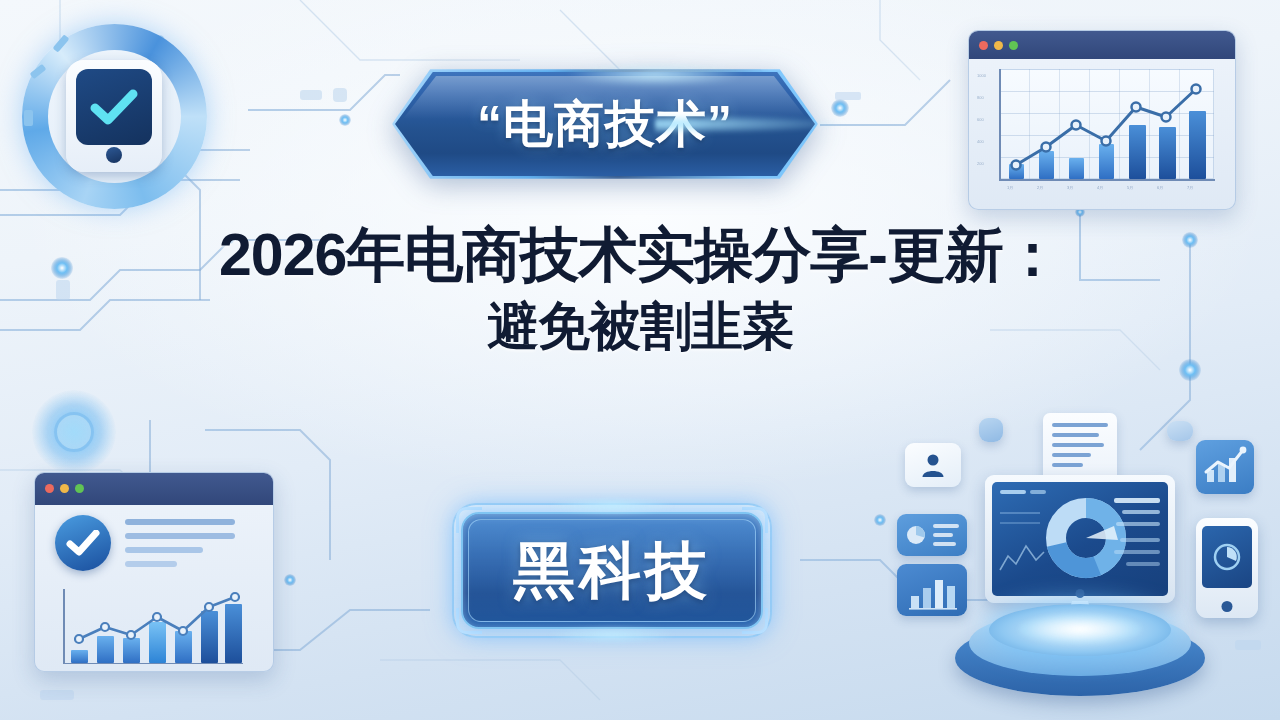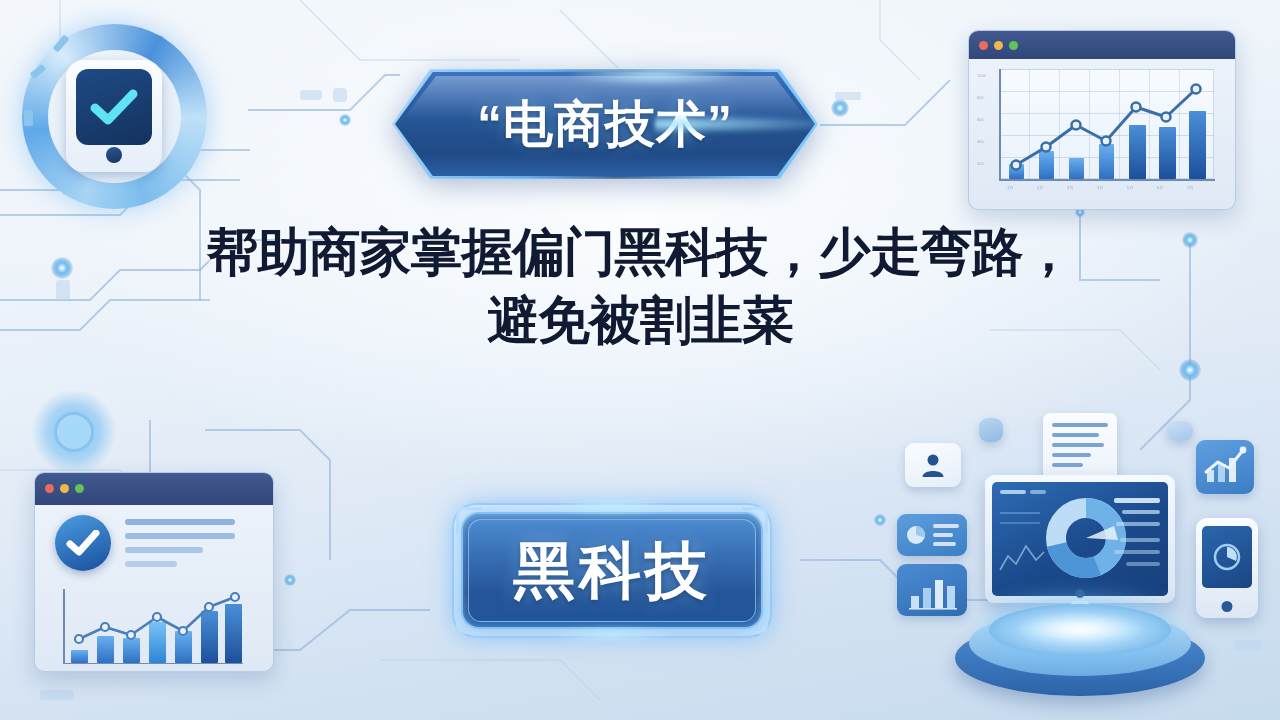--- a/index.html
+++ b/index.html
@@ -538,21 +538,21 @@
     <div class="banner-edge-glow"></div>
     <div class="banner">
       <span class="banner-text">“电商技术”</span>
     </div>
     <div class="banner-inner-edge"></div>
     <div class="banner-flare"></div>
     <div class="banner-flare-top"></div>
   </div>
 
   <div class="headline">
-    <div class="hl-line hl2">帮助商家掌握偏门黑科技，少走弯路，</div>
+    <div class="hl-line hl1">2026年电商技术实操分享-更新：</div>
     <div class="hl-line hl3">避免被割韭菜</div>
   </div>
 
   <div class="cta-wrap">
     <div class="cta-outer">
       <span class="cta-corner cc-tl"></span>
       <span class="cta-corner cc-tr"></span>
       <span class="cta-corner cc-bl"></span>
       <span class="cta-corner cc-br"></span>
     </div>

